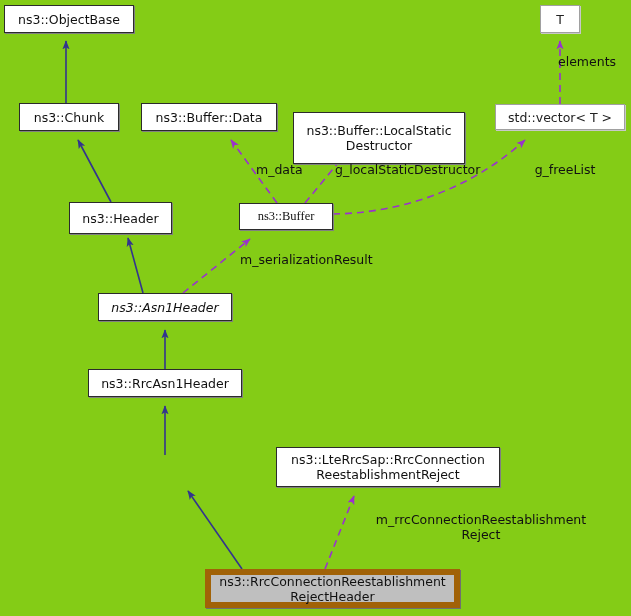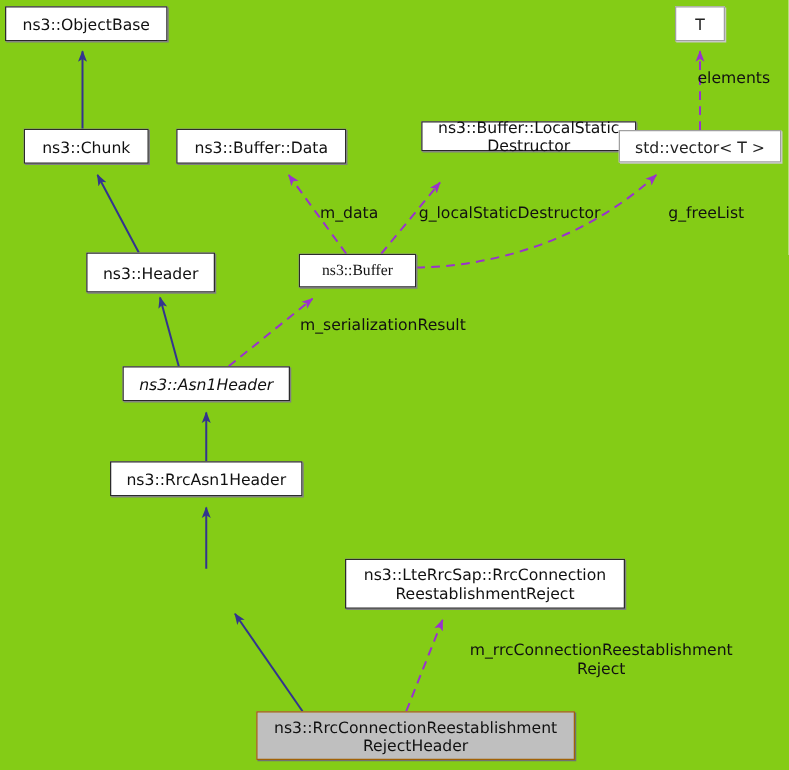--- a/index.html
+++ b/index.html
@@ -42,21 +42,21 @@
     border: 1px solid #2b2b2b;
     box-shadow: 1px 1px 0 0 #808080;
   }
   .node.faint {
     border: 1px solid #a0a0a0;
     box-shadow: 1px 1px 0 0 #c8c8c8;
     color: #222222;
   }
   .node.highlight {
     background: #bfbfbf;
-    border: 1px solid #a16207;
+    border: 6px solid #a16207;
     box-shadow: 1px 1px 0 0 #707070;
   }
   .edge-label {
     position: absolute;
     font-size: 12.5px;
     line-height: 15px;
     color: #111111;
     white-space: pre-line;
     text-align: center;
     z-index: 6;
@@ -98,21 +98,21 @@
       <line x1="325" y1="569" x2="354" y2="496" marker-end="url(#arrow-assoc)"></line>
     </g>
   </svg>
 
   <div class="node solid" style="left:4px; top:5px; width:130px; height:28px;">ns3::ObjectBase</div>
 
   <div class="node solid" style="left:19px; top:103px; width:100px; height:28px;">ns3::Chunk</div>
 
   <div class="node solid" style="left:141px; top:103px; width:136px; height:28px;">ns3::Buffer::Data</div>
 
-  <div class="node solid" style="left:293px; top:97px; width:172px; height:24px;margin-left:44px;">ns3::Buffer::LocalStatic
+  <div class="node solid" style="left:293px; top:112px; width:172px; height:52px;">ns3::Buffer::LocalStatic
 Destructor</div>
 
   <div class="node faint" style="left:540px; top:5px; width:40px; height:28px;">T</div>
 
   <div class="node faint" style="left:495px; top:104px; width:130px; height:26px;">std::vector&lt; T &gt;</div>
 
   <div class="node solid" style="left:69px; top:202px; width:103px; height:32px;">ns3::Header</div>
 
   <div class="node solid" style="left:239px; top:203px; width:94px; height:27px;font-family:Liberation Serif, serif;">ns3::Buffer</div>
 

